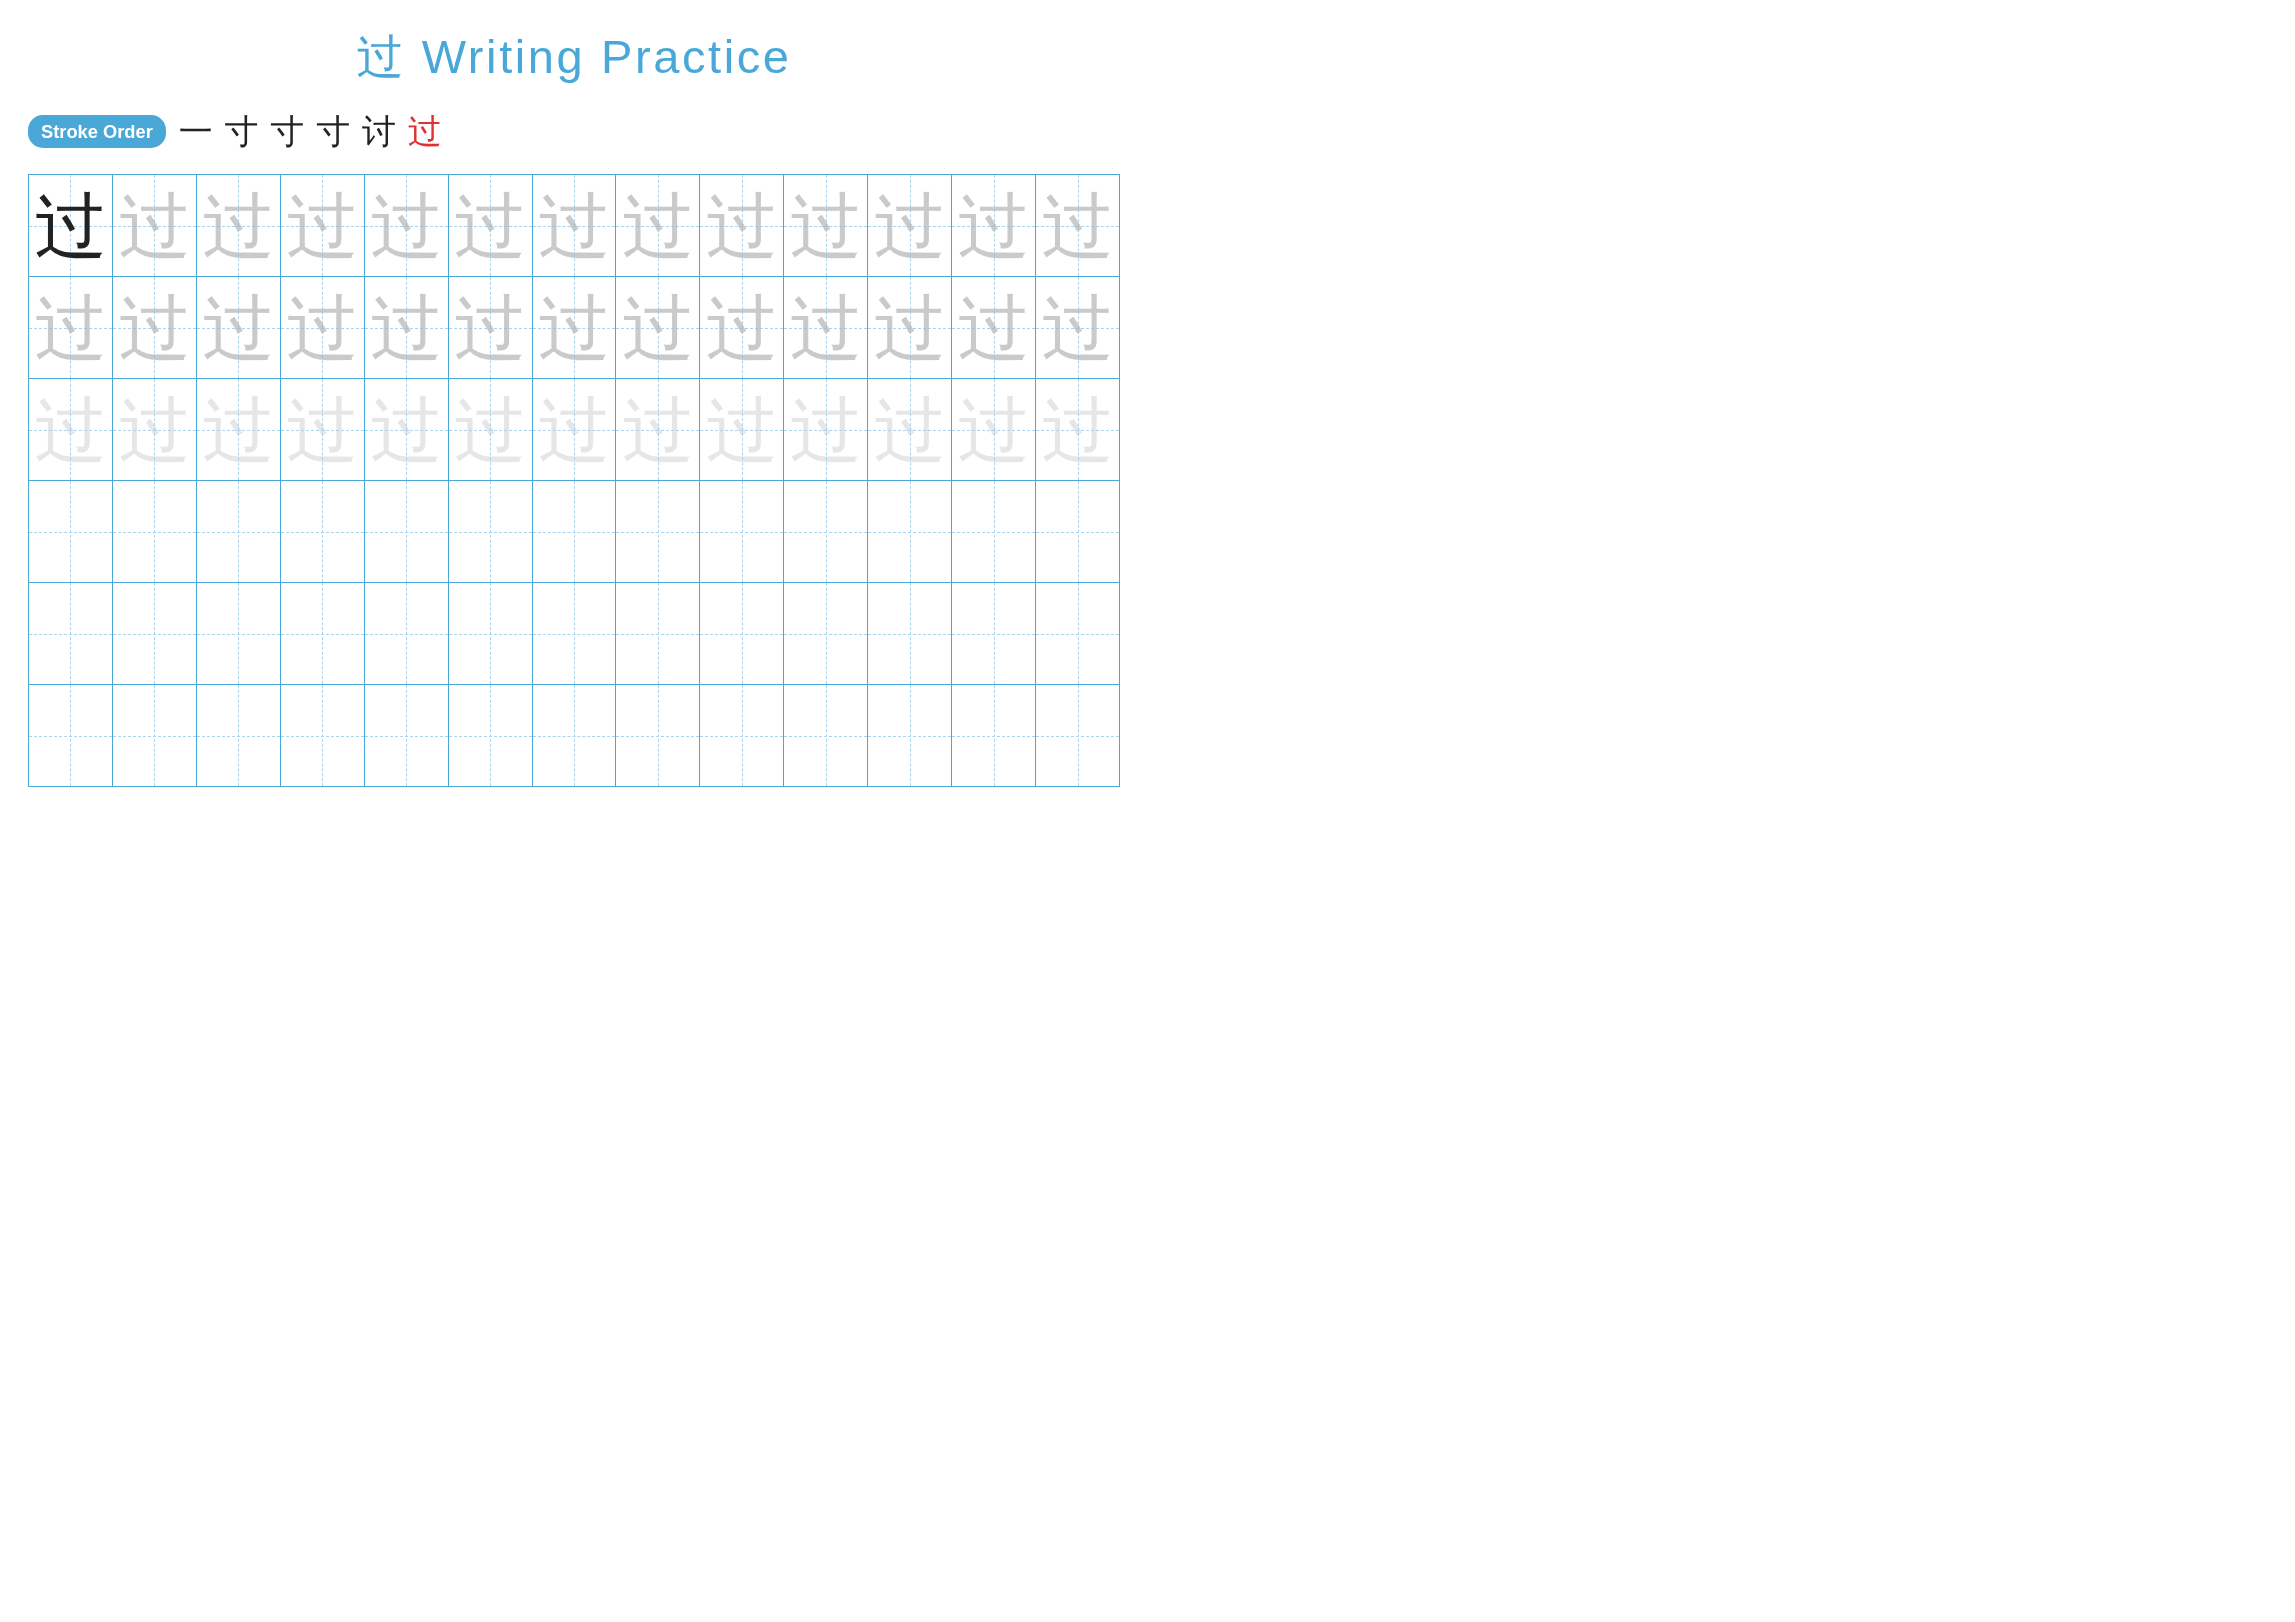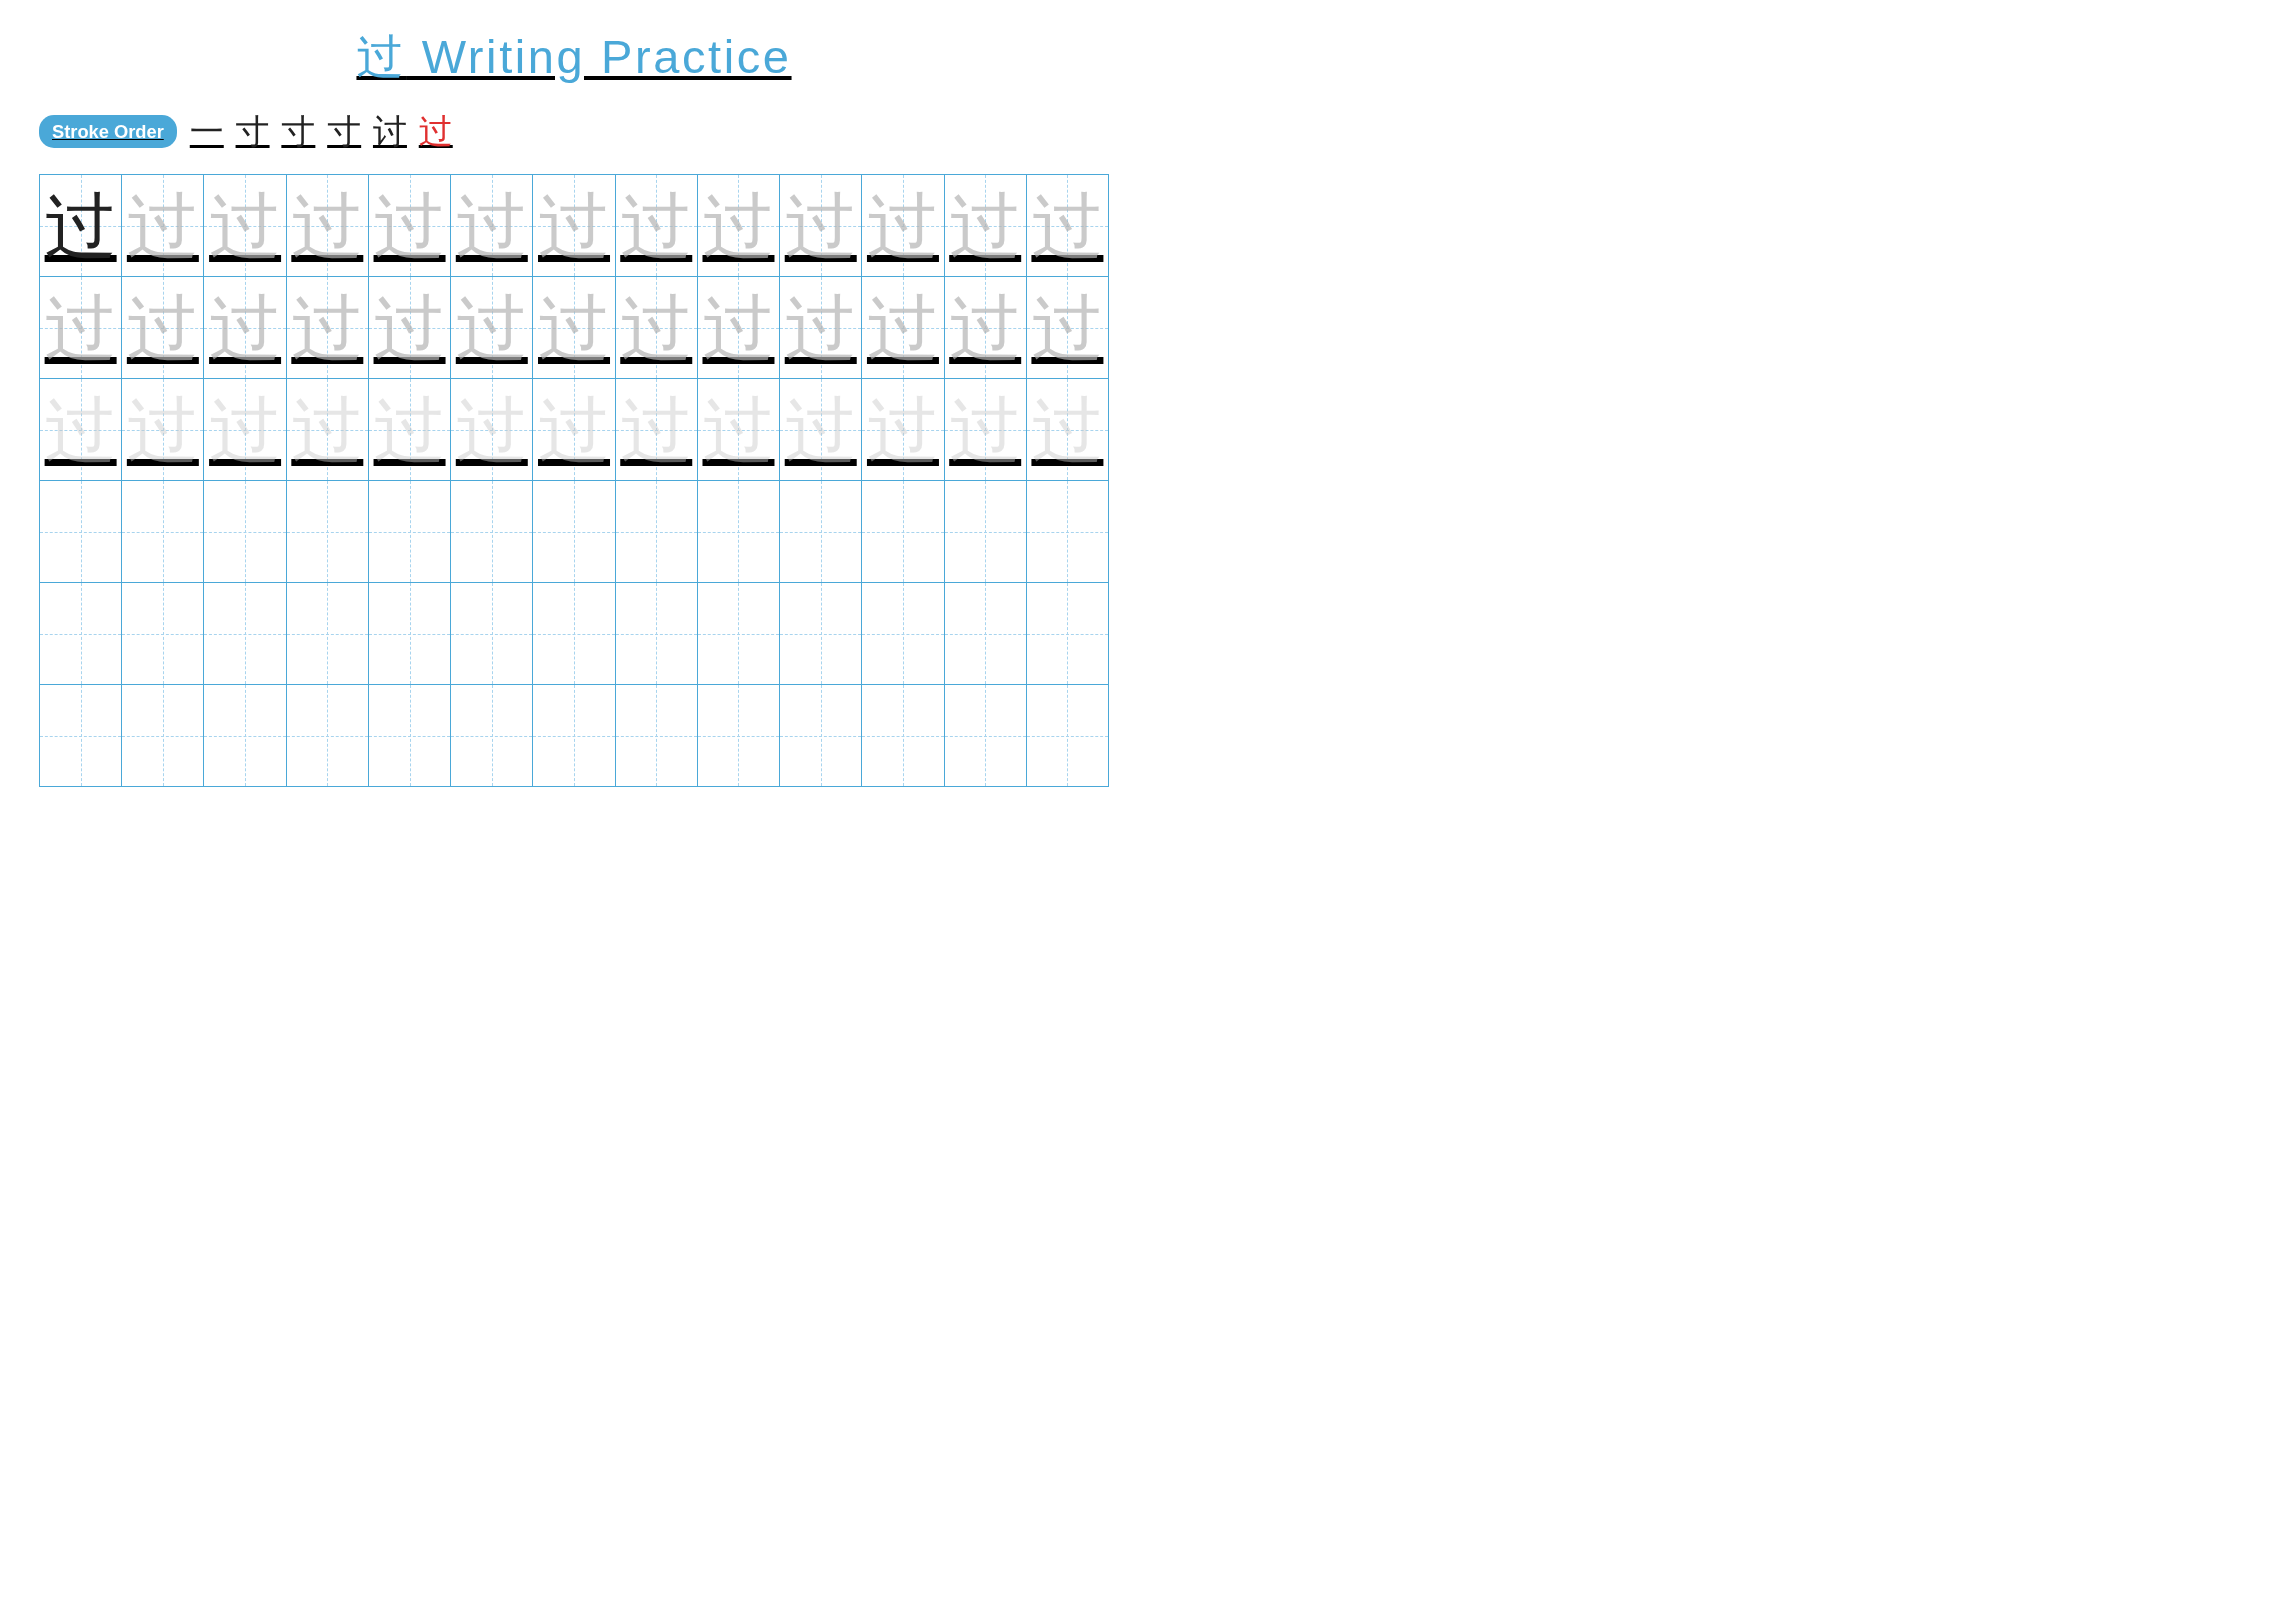--- a/index.html
+++ b/index.html
@@ -9,23 +9,22 @@
       width: 1148px;
       height: 811px;
       position: relative;
       overflow: hidden;
     }
 
     .page {
       width: 1148px;
       height: 811px;
       background: #fff;
-      padding: 26px 39px;
-      position: relative;
-      text-decoration: underline;
+      padding: 26px 28px;
+      position: relative;
     }
 
     .title {
       text-align: center;
       font-size: 47px;
       font-weight: 300;
       color: #4aa8d8;
       margin-bottom: 19.6px;
       letter-spacing: 2.6px;
     }

